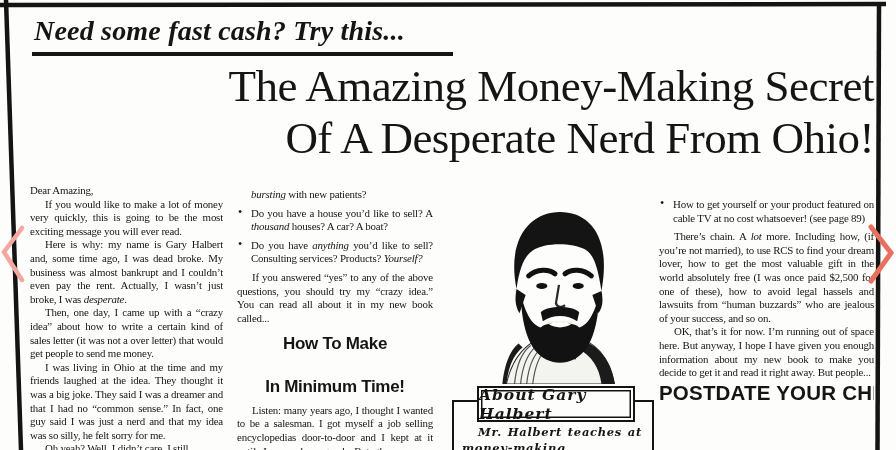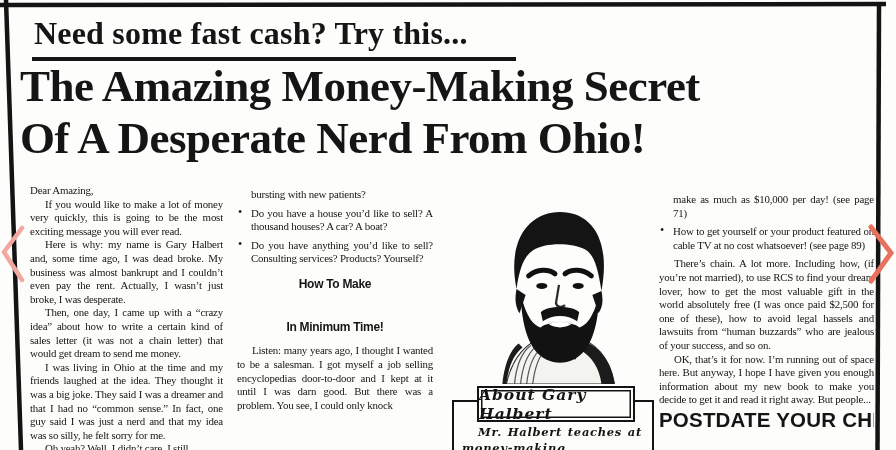--- a/index.html
+++ b/index.html
@@ -9,47 +9,47 @@
     font-family:"Liberation Serif", serif;
   }
   
   .frame-svg{position:absolute;left:0;top:0;pointer-events:none;}
   .nav-arrow{position:absolute;cursor:pointer;}
   .nav-arrow.left{left:0;top:224px;}
   .nav-arrow.right{left:866px;top:222px;}
   
   .banner{position:absolute;left:32px;top:15px;}
   .banner span{
-    display:inline-block;font-size:32px;font-weight:bold;
+    display:inline-block;font-size:28px;font-weight:bold;font-style:italic;
     letter-spacing:.2px;border-bottom:4px solid #151515;padding:0 48px 5px 2px;
   }
   
   .headline{
     position:absolute;left:20px;right:22px;top:60px;margin:0;
-    text-align:left;font-weight:bold;font-size:45px;line-height:52px;
+    text-align:right;font-weight:normal;font-size:45px;line-height:52px;
     letter-spacing:-.5px;
   }
   
   .col{
     position:absolute;bottom:0;overflow:hidden;text-align:justify;
     font-size:10.9px;line-height:13.6px;letter-spacing:-.2px;
   }
   .col1{left:30px;width:193px;top:184px;}
   .col2{left:237px;width:196px;top:188px;}
   .col4{left:659px;width:215px;top:193px;}
   .col p{margin:0;text-indent:15px;}
   .col p.noindent{text-indent:0;}
   .cont{padding-left:14px;text-indent:0 !important;}
   .bullet{position:relative;padding-left:14px;margin:5px 0;text-indent:0 !important;}
   .bullet .dot{position:absolute;left:1px;top:-1px;font-size:12px;}
-  .ital{}
+  .ital{font-style:italic;}
   .undl{text-underline-offset:1px;}
   .subhead{
     font-family:"Liberation Sans", sans-serif;font-weight:bold;
-    font-size:12px;line-height:21.5px;text-align:center;
+    font-size:17px;line-height:21.5px;text-align:center;
     letter-spacing:-.3px;margin:8px 0 6px;text-indent:0 !important;
   }
   .postdate{
     font-family:"Liberation Sans", sans-serif;font-weight:bold;
     font-size:20.5px;text-align:center;margin-top:6px;letter-spacing:.2px;
     white-space:nowrap;text-indent:0 !important;
   }
   
   .portrait{position:absolute;left:492px;top:202px;width:136px;height:182px;}
   .about-outer{
@@ -85,29 +85,30 @@
   </svg>
 
   <div class="banner"><span>Need some fast cash?  Try this...</span></div>
 
   <h1 class="headline"><span>The Amazing Money-Making Secret</span><br><span>Of A Desperate Nerd From Ohio!</span></h1>
 
   <div class="col col1">
     <p class="noindent">Dear Amazing,</p>
     <p>If you would like to make a lot of money very quickly, this is going to be the most exciting message you will ever read.</p>
     <p><span>Here is why: my name is Gary Halbert and, some time ago, I was dead broke.  My business was almost bankrupt and I couldn’t even pay the rent.  Actually, I wasn’t just broke, I was </span><span class="ital">desperate</span><span>.</span></p>
-    <p><span>Then, one day, I came up with a “crazy idea” about how to write a certain kind of sales letter (it was </span><span class="undl">not</span><span> a chain letter) that would get dream to send me money.</span></p>
+    <p><span>Then, one day, I came up with a “crazy idea” about how to write a certain kind of sales letter (it was </span><span class="undl">not</span><span> a over letter) that would get people to send me money.</span></p>
     <p>I was living in Ohio at the time and my friends laughed at the idea.  They thought it was a big joke.  They said I was a dreamer and that I had no “common sense.”  In fact, one guy said I was just a nerd and that my idea was so silly, he felt sorry for me.</p>
     <p>Oh yeah?  Well, I didn’t care.  I still</p>
   </div>
 
   <div class="col col2">
     <p class="cont"><span class="ital">bursting</span><span> with new patients?</span></p>
     <div class="bullet"><span class="dot">•</span><span>Do you have a house you’d like to sell?  A </span><span class="ital">thousand</span><span> houses?  A car?  A boat?</span></div>
     <div class="bullet"><span class="dot">•</span><span>Do you have </span><span class="ital">anything</span><span> you’d like to sell? Consulting services?  Products?  </span><span class="ital">Yourself?</span></div>
+    <p>If you answered “yes” to any of the above questions, you should try my “crazy idea.”  You can read all about it in my new book called...</p>
     <div class="subhead"><span>How To Make</span><br><br><span>In Minimum Time!</span></div>
     <p>Listen: many years ago, I thought I wanted to be a salesman.  I got myself a job selling encyclopedias door-to-door and I kept at it until I was darn good.  But there was a problem.  You see, I could only knock</p>
   </div>
 
   <svg class="portrait" viewBox="0 0 134 180">
     <path d="M14 180 C20 152 36 138 50 134 L84 134 C100 138 116 152 121 180 Z" fill="#f3f3f0" stroke="#2a2a2a" stroke-width="1"></path>
     <g stroke="#3a3a3a" stroke-width="1.2" fill="none" opacity="0.85">
       <path d="M22 180 C24 160 30 148 38 142"></path>
       <path d="M28 180 C30 160 35 150 43 143"></path>
       <path d="M34 180 C36 162 40 152 48 145"></path>
@@ -131,21 +132,20 @@
     <path d="M56 121 C62 118 72 118 78 121 C72 125 62 125 56 121 Z" fill="#ffffff"></path>
   </svg>
 
   <div class="about-outer"></div>
   <div class="about-title">
       <span>About Gary Halbert</span>
     </div>
   <div class="about-body">Mr. Halbert teaches at money-making “bootcamps” all over the</div>
 
   <div class="col col4">
-    <p class="cont">make as much as $10,000 per day!  (see page 71)</p>
     <div class="bullet"><span class="dot">•</span><span>How to get yourself or your product featured on cable TV at no cost whatsoever!  (see page 89)</span></div>
     <p><span>There’s chain.  A </span><span class="ital">lot</span><span> more.  Including how, (if you’re not married), to use RCS to find your dream lover, how to get the most valuable gift in the world absolutely free (I was once paid $2,500 for one of these), how to avoid legal hassels and lawsuits from “human buzzards” who are jealous of your success, and so on.</span></p>
     <p>OK, that’s it for now.  I’m running out of space here.  But anyway, I hope I have given you enough information about my new book to make you decide to get it and read it right away. But people...</p>
     <div class="postdate">POSTDATE YOUR CHECK</div>
   </div>
 
   <svg class="nav-arrow left" width="26" height="60" viewBox="0 0 26 60">
     <polyline points="22,4 4,28 22,56" fill="none" stroke="#f2a89f" stroke-width="4.5" stroke-linecap="round"></polyline>
   </svg>
   <svg class="nav-arrow right" width="28" height="62" viewBox="0 0 28 62">

